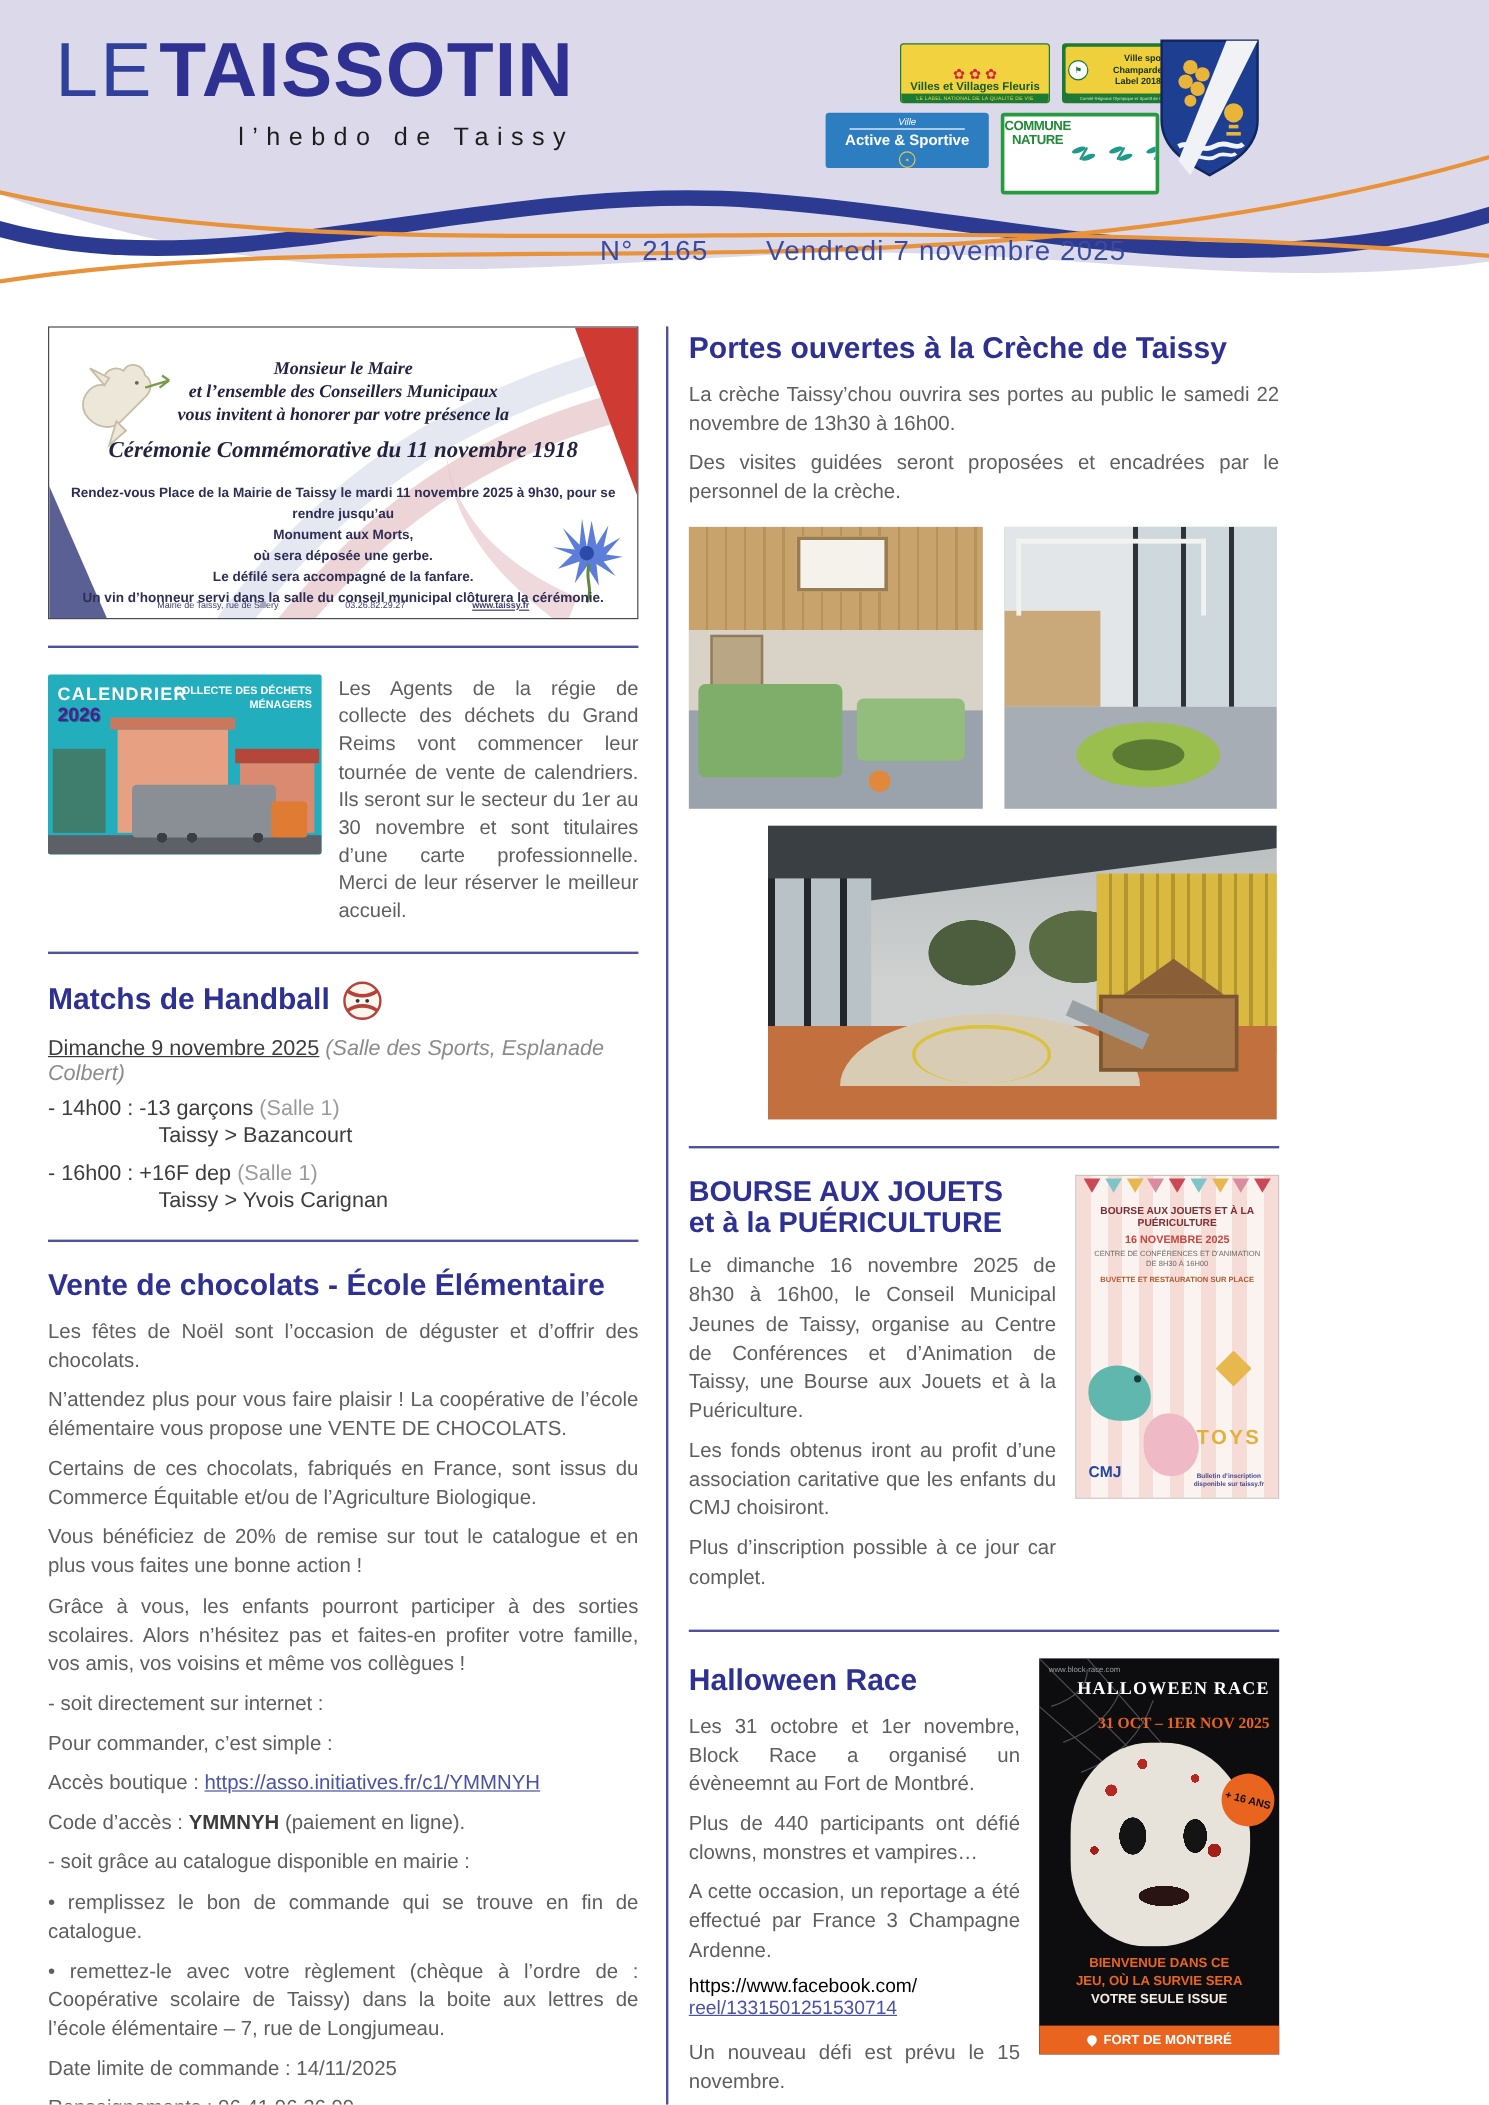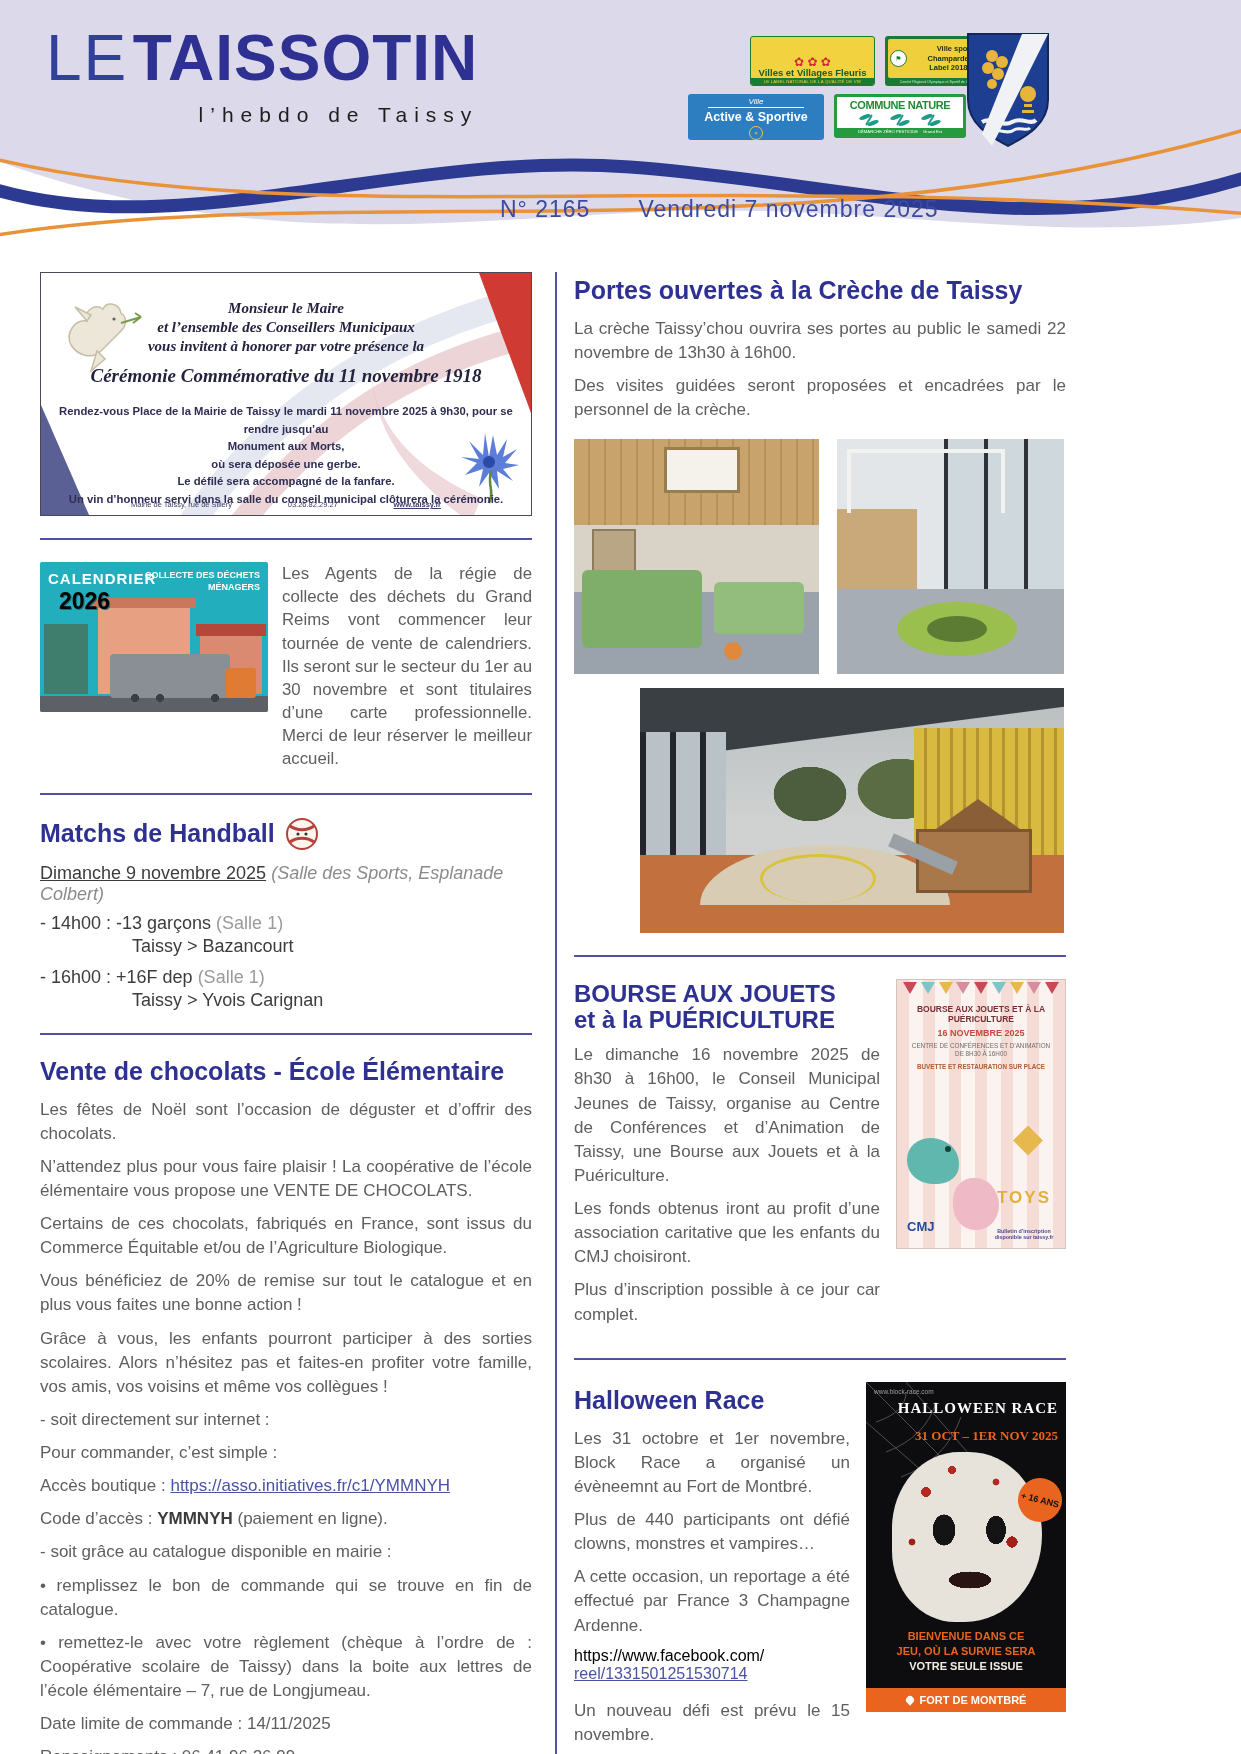--- a/index.html
+++ b/index.html
@@ -28,21 +28,21 @@
   .b-vsc .inner{flex:1;margin:3px 3px 1px 3px;background:#f0cf3d;border-radius:2px;display:flex;align-items:center;gap:3px;padding:1px 2px;}
   .b-vsc .logo{width:15px;height:15px;border-radius:50%;background:#fff;border:1px solid #1d7a35;
                display:flex;align-items:center;justify-content:center;font-size:7px;color:#1d7a35;}
   .b-vsc .txt{flex:1;text-align:center;font-weight:700;color:#14320e;font-size:7.5px;line-height:1.25;}
   .b-vsc .strip{color:#cfe6c8;font-size:3.6px;text-align:center;padding:1px 0 2px;}
   .b-act{width:136px;height:46px;background:#2d7dc1;color:#fff;text-align:center;display:flex;flex-direction:column;justify-content:flex-end;}
   .b-act .v{font-style:italic;font-size:8px;border-bottom:1px solid #fff;width:70%;margin:0 auto 2px;padding-bottom:1px;}
   .b-act .m{font-weight:800;font-size:12.5px;}
   .b-act .laurel{width:12px;height:12px;margin:2px auto 0;border-radius:50%;border:1.5px solid #e8c54b;
                  display:flex;align-items:center;justify-content:center;font-size:5px;color:#e8c54b;}
-  .b-nat{width:132px;height:44px;background:#fff;border:3px solid #259a3e;display:flex;flex-direction:column;}
+  .b-nat{width:132px;height:68px;background:#fff;border:3px solid #259a3e;display:flex;}
   .b-nat .ttl{color:#1f8a37;font-weight:800;font-size:11px;text-align:center;letter-spacing:-0.4px;margin-top:2px;}
   .b-nat .flies{display:flex;justify-content:center;gap:9px;flex:1;align-items:center;}
   .b-nat .strip{background:#259a3e;color:#fff;font-size:4.2px;text-align:center;padding:1px 0;display:flex;justify-content:center;gap:5px;}
   
   .crest{position:absolute;left:962px;top:30px;}
 
   
   .content{display:flex;padding:20px 40px 0 40px;}
   .col-left{width:492px;flex:none;}
   .col-right{width:492px;flex:none;margin-left:23px;padding-left:17px;border-left:2px solid #52519e;}
@@ -67,21 +67,21 @@
               font-size:19px;color:#23233f;margin-top:10px;}
   .card-details{margin-top:16px;font-size:11.3px;font-weight:700;color:#2e2e55;line-height:1.55;}
   .card-footer{position:absolute;z-index:3;left:90px;right:90px;bottom:6px;display:flex;
                justify-content:space-between;align-items:center;font-size:7.5px;color:#3c3c66;}
   .card-footer .u{text-decoration:underline;font-weight:700;}
 
   
   .cal-row{display:flex;gap:14px;}
   .cal-img{position:relative;width:228px;height:150px;flex:none;background:#23aebe;overflow:hidden;border-radius:2px;}
   .cal-img .c1{position:absolute;left:8px;top:8px;color:#fff;font-weight:800;font-size:15px;letter-spacing:1px;}
-  .cal-img .c2{position:absolute;left:8px;top:26px;color:#000000;font-weight:800;font-size:23px;text-shadow:1px 1px #16707a;margin-left:11px;}
+  .cal-img .c2{position:absolute;left:8px;top:26px;color:#4c1d95;font-weight:800;font-size:16px;text-shadow:1px 1px #16707a;}
   .cal-img .c3{position:absolute;right:8px;top:8px;color:#fff;font-weight:800;font-size:9px;text-align:right;line-height:1.3;}
   .bld{position:absolute;bottom:18px;}
   .bld.g{left:4px;width:44px;height:70px;background:#3f7d6d;}
   .bld.p{left:58px;width:92px;height:86px;background:#e8a083;}
   .bld.p::before{content:"";position:absolute;left:-6px;top:-10px;right:-6px;height:10px;background:#c9785e;}
   .bld.r{left:160px;width:62px;height:58px;background:#d98a70;}
   .bld.r::before{content:"";position:absolute;left:-4px;top:-12px;right:-4px;height:12px;background:#b5473a;}
   .truck{position:absolute;bottom:14px;left:70px;width:120px;height:44px;background:#8a8f96;border-radius:4px;}
   .truck::after{content:"";position:absolute;right:-26px;bottom:0;width:30px;height:30px;background:#e07b33;border-radius:3px;}
   .truck::before{content:"";position:absolute;left:10px;bottom:-7px;width:100px;height:14px;

